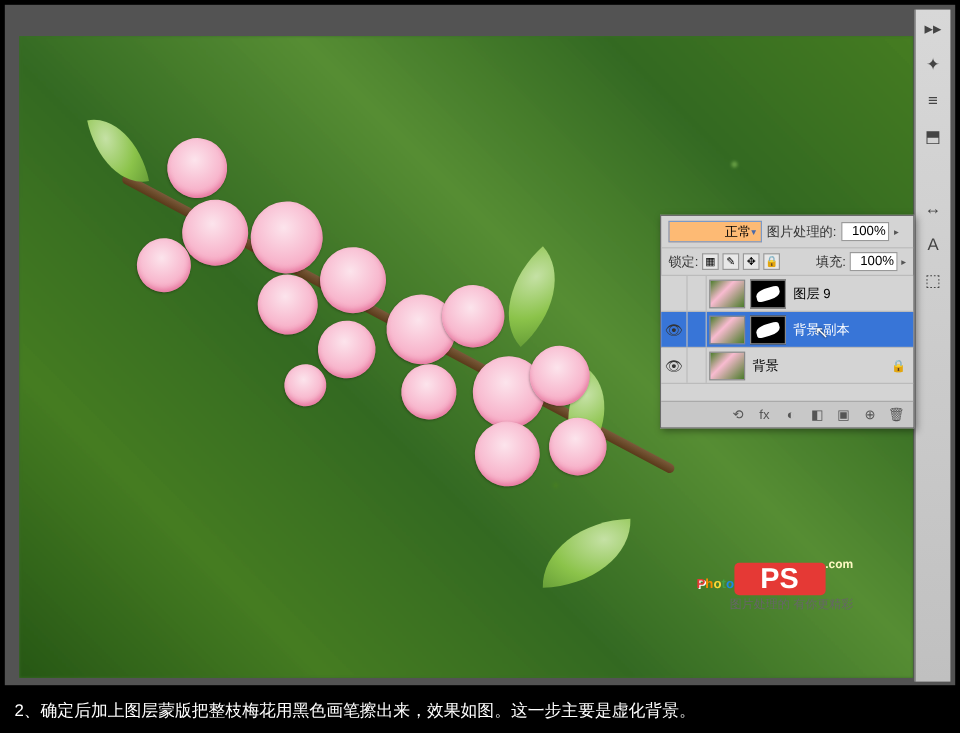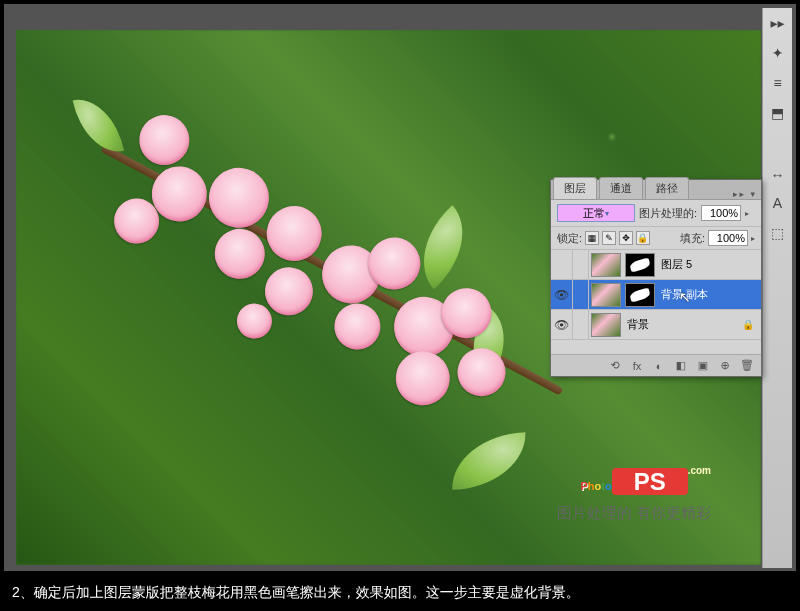--- a/index.html
+++ b/index.html
@@ -20,21 +20,21 @@
 .flower{position:absolute;border-radius:50%;background:radial-gradient(circle at 40% 40%,#fce4ec 0%,#f8bbd0 50%,#f48fb1 100%);box-shadow:inset -2px -2px 4px rgba(194,24,91,.3),0 1px 2px rgba(0,0,0,.3)}
 .leaf{position:absolute;background:radial-gradient(ellipse at 30% 30%,#c5e1a5,#8bc34a 60%,#689f38);border-radius:0 100% 0 100%;transform-origin:0 100%}
 .right-tools{position:absolute;right:4px;top:4px;width:30px;height:560px;background:linear-gradient(#d8d8d8,#c0c0c0);border-left:1px solid #999;display:flex;flex-direction:column;align-items:center;padding-top:4px;gap:8px}
 .right-tools .ti{width:22px;height:22px;display:flex;align-items:center;justify-content:center;color:#444;font-size:14px}
 .layers-panel{position:absolute;right:34px;top:175px;width:212px;background:#d4d4d4;border:1px solid #6a6a6a;box-shadow:2px 2px 6px rgba(0,0,0,.4)}
 .panel-tabs{display:flex;background:#b8b8b8;border-bottom:1px solid #999;height:20px;align-items:flex-end}
 .ptab{padding:3px 10px;font-size:11px;color:#333;border:1px solid #999;border-bottom:none;background:#c0c0c0;border-radius:3px 3px 0 0;margin-left:2px}
 .ptab.active{background:#d4d4d4}
 .panel-min{margin-left:auto;margin-right:4px;color:#555;font-size:9px;letter-spacing:2px}
 .blend-row{display:flex;align-items:center;padding:4px 6px;gap:4px;border-bottom:1px solid #bbb}
-.blend-sel{flex:0 0 78px;height:18px;background:#f0abfc;border:1px solid #7a9ac9;display:flex;align-items:center;padding:0 4px;font-size:11px;justify-content:center}
+.blend-sel{flex:0 0 78px;height:18px;background:#fdba74;border:1px solid #7a9ac9;display:flex;align-items:center;padding:0 4px;font-size:11px;justify-content:flex-end}
 .blend-sel .arr{color:#4a6aa9;font-size:8px}
 .lbl{font-size:11px;color:#333}
 .pct{width:40px;height:16px;background:#fff;border:1px solid #999;font-size:11px;text-align:right;padding-right:2px;display:flex;align-items:center;justify-content:flex-end}
 .tri{font-size:8px;color:#555}
 .lock-row{display:flex;align-items:center;padding:3px 6px;gap:3px;border-bottom:1px solid #bbb;font-size:11px}
 .lock-row .ic{width:14px;height:14px;border:1px solid #999;background:#e8e8e8;display:flex;align-items:center;justify-content:center;font-size:9px}
 .layer-list{background:#d4d4d4}
 .layer-row{display:flex;align-items:center;height:30px;border-bottom:1px solid #bbb;position:relative}
 .layer-row.sel{background:#3875d7;color:#fff}
 .eye{width:22px;display:flex;align-items:center;justify-content:center;border-right:1px solid #bbb;height:100%;font-size:12px;color:#333}
@@ -51,21 +51,21 @@
 .watermark-top{position:absolute;right:40px;top:8px;color:#ddd;font-size:11px;letter-spacing:1px;text-shadow:0 1px 1px #000}
 .watermark-top .sm{font-size:9px;color:#bbb;letter-spacing:2px;margin-left:6px}
 .logo{position:absolute;right:50px;bottom:68px;font-family:Arial;font-weight:bold;font-size:28px}
 .logo .p{color:#e53935;text-shadow:1px 1px 0 #fff}
 .logo .h{color:#fb8c00}
 .logo .o{color:#fdd835}
 .logo .t{color:#43a047}
 .logo .o2{color:#1e88e5}
 .logo .ps{color:#fff;background:#e53935;padding:0 22px;border-radius:4px;font-size:24px}
 .logo .com{color:#fef9c3;font-size:10px;vertical-align:top}
-.logo-sub{position:absolute;right:50px;bottom:42px;font-size:15px;color:#666}
+.logo-sub{position:absolute;right:50px;bottom:54px;font-size:10px;color:#666}
 .caption{position:absolute;left:0;top:575px;width:800px;height:36px;background:#000;color:#fff;font-size:14px;display:flex;align-items:center;padding-left:12px}
 </style>
 </head>
 <body>
 
 <div class="frame">
   <div class="ps-area">
 
 
     <div class="canvas">
@@ -106,26 +106,20 @@
       <div class="ti">✦</div>
       <div class="ti">≡</div>
       <div class="ti">⬒</div>
       <div class="ti"></div>
       <div class="ti">↔</div>
       <div class="ti">A</div>
       <div class="ti">⬚</div>
     </div>
 
     <div class="layers-panel">
-      <div class="panel-tabs">
-        <div class="ptab active">图层</div>
-        <div class="ptab">通道</div>
-        <div class="ptab">路径</div>
-        <div class="panel-min">▸▸ ▾</div>
-      </div>
       <div class="blend-row">
         <div class="blend-sel">
           <span>正常</span>
           <span class="arr">▾</span>
         </div>
         <span class="lbl">图片处理的:</span>
         <div class="pct">100%</div>
         <span class="tri">▸</span>
       </div>
       <div class="lock-row">
@@ -138,21 +132,21 @@
         <span class="lbl">填充:</span>
         <div class="pct">100%</div>
         <span class="tri">▸</span>
       </div>
       <div class="layer-list">
         <div class="layer-row">
           <div class="eye"></div>
           <div class="link"></div>
           <div class="thumb"></div>
           <div class="mask"></div>
-          <span class="lname">图层 5</span>
+          <span class="lname">图层 9</span>
         </div>
         <div class="layer-row sel">
           <div class="eye">👁</div>
           <div class="link"></div>
           <div class="thumb"></div>
           <div class="mask"></div>
           <span class="lname">背景 副本</span>
           <span class="cursor">↖</span>
         </div>
         <div class="layer-row">

